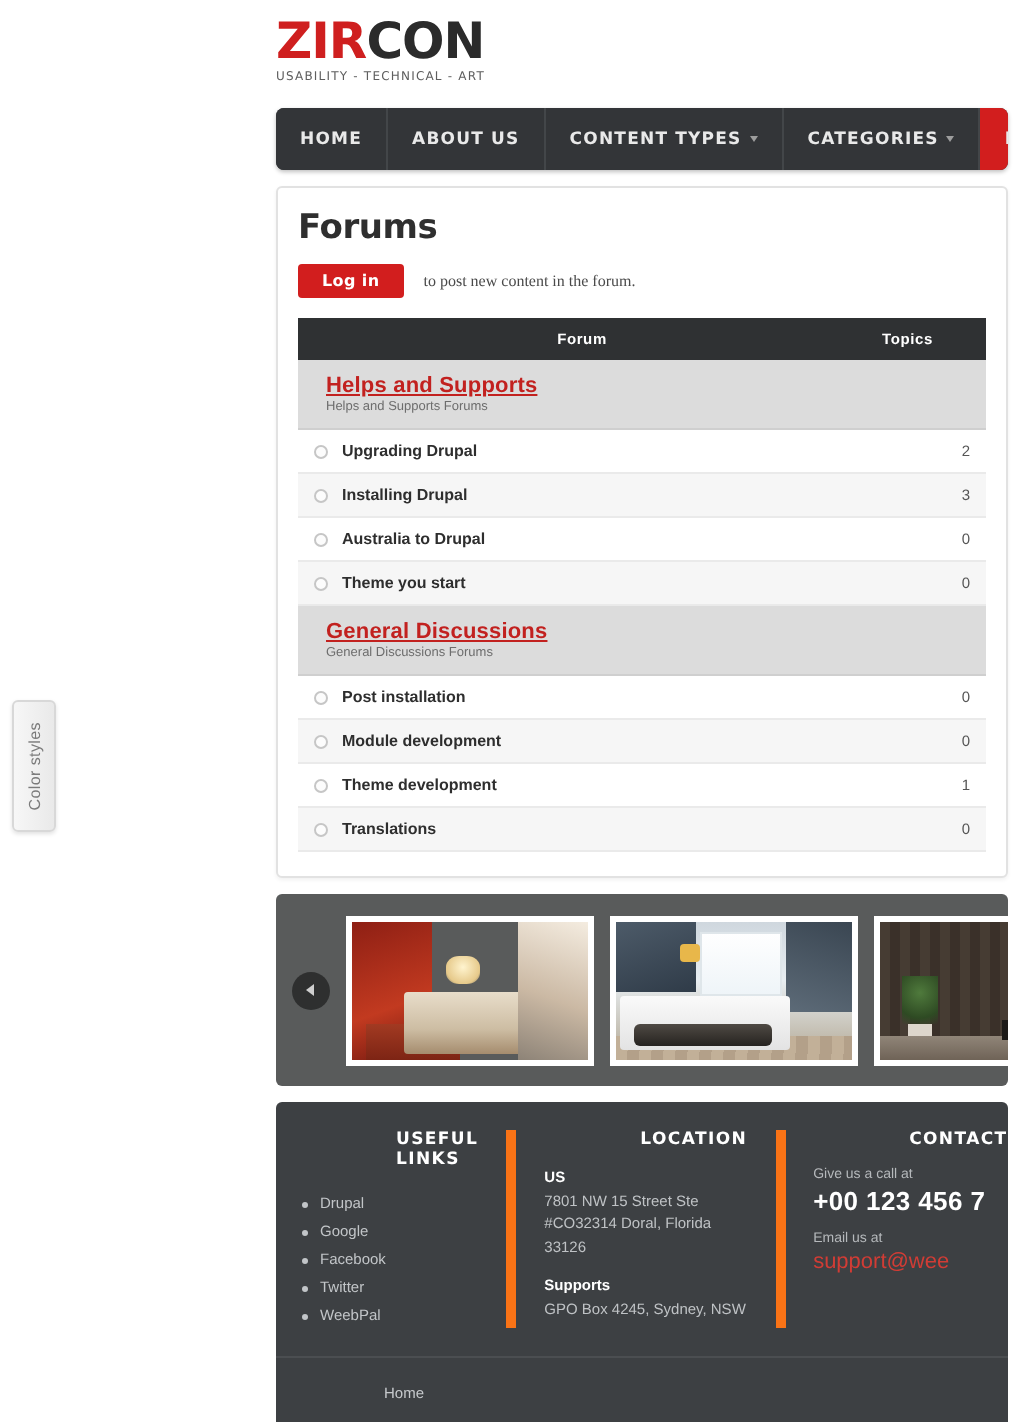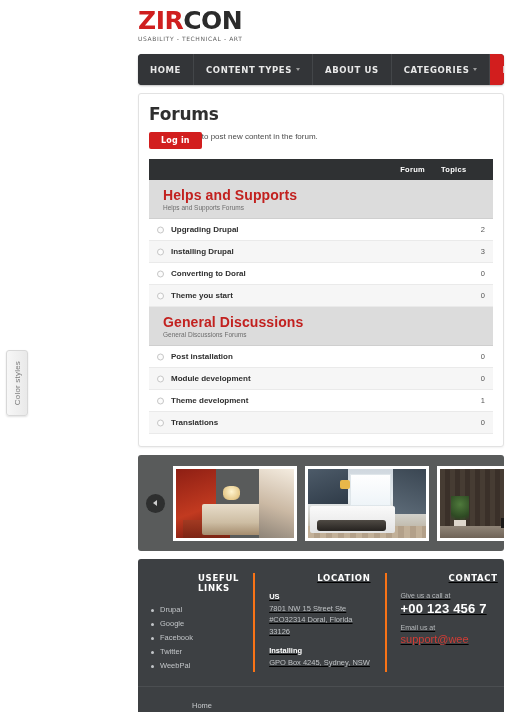--- a/index.html
+++ b/index.html
@@ -107,60 +107,61 @@
     box-shadow: 0 1px 2px rgba(0,0,0,.06);
   }
   .page-title {
     font-family: "DejaVu Sans", sans-serif;
     font-size: 17px;
     font-weight: bold;
     color: #2f2f2f;
     letter-spacing: -0.2px;
     margin-bottom: 8px;
   }
-  .login-row { display: flex; align-items: flex-start; margin-bottom: 10px; }
+  .login-row { display: flex; align-items: center; gap: 10px; margin-bottom: 10px; }
   .login-btn {
     background: #d21e1e;
     color: #fff;
     font-size: 8px;
     font-weight: bold;
     padding: 4px 12px;
     border: none;
     border-radius: 2px;
     letter-spacing: .2px;
     font-family: "DejaVu Sans", sans-serif;
     cursor: pointer;
   }
-  .login-note { font-size: 8px; color: #4a4a4a; }
+  .login-note { font-size: 8px; color: #4a4a4a; font-family: Liberation Serif, serif; }
 
   
   .forum-table { width: 100%; border-collapse: collapse; }
   .forum-head {
     background: #2f3133;
     color: #ffffff;
   }
   .forum-head th {
     font-size: 7.5px;
     font-weight: bold;
     padding: 6px 8px;
-    text-align: right;
+    text-align: center;
     letter-spacing: .3px;
   }
   .forum-head th.col-topics { text-align: left; width: 60px; }
 
   .section-row td {
     background: #dcdcdc;
     padding: 7px 8px 7px 14px;
     border-bottom: 1px solid #cfcfcf;
   }
   .section-title {
     color: #c2211f;
-    font-size: 14px;
+    font-size: 11px;
     font-weight: bold;
     letter-spacing: .1px;
+    text-decoration: underline;
   }
   .section-sub { font-size: 6.5px; color: #6d6d6d; margin-top: 1px; }
 
   .forum-row td {
     padding: 6px 8px;
     border-bottom: 1px solid #eaeaea;
     font-size: 8px;
     color: #333;
     background: #ffffff;
   }
@@ -306,21 +307,21 @@
   .footer {
     margin: 8px 8px 0 8px;
     background: #3d4043;
     border-radius: 3px 3px 0 0;
     display: flex;
     padding: 14px 12px 14px 12px;
     gap: 0;
   }
   .fcol { padding: 0 14px; }
   .fcol:first-child { padding-left: 0; }
-  .fcol + .fcol { border-left: 2px solid #f97316; text-decoration: underline; }
+  .fcol + .fcol { border-left: 5px solid #f97316; }
   .fcol.links { width: 118px; }
   .fcol.location { width: 142px; }
   .fcol.contact { flex: 1; }
   .fhead {
     color: #ffffff;
     font-size: 8.5px;
     font-weight: bold;
     letter-spacing: .7px;
     margin-bottom: 9px;
     font-family: "DejaVu Sans", sans-serif;
@@ -372,25 +373,25 @@
         <span class="logo-zir">ZIR</span><span class="logo-con">CON</span>
       </div>
       <div class="logo-tag">USABILITY - TECHNICAL - ART</div>
     </div>
 
     <nav class="nav">
       <div class="nav-item">
         <span>HOME</span>
       </div>
       <div class="nav-item">
+        <span>ABOUT US</span>
+      </div>
+      <div class="nav-item">
         <span>CONTENT TYPES</span>
         <span class="caret"></span>
-      </div>
-      <div class="nav-item">
-        <span>ABOUT US</span>
       </div>
       <div class="nav-item">
         <span>CATEGORIES</span>
         <span class="caret"></span>
       </div>
       <div class="nav-item active">
         <span>FORUMS</span>
       </div>
 
     </nav>
@@ -428,21 +429,21 @@
           <tr class="forum-row alt">
             <td class="cell-name">
               <span class="fi"></span>
               <span class="forum-name">Installing Drupal</span>
             </td>
             <td class="cell-count">3</td>
           </tr>
           <tr class="forum-row">
             <td class="cell-name">
               <span class="fi"></span>
-              <span class="forum-name">Converting to Doral</span>
+              <span class="forum-name">Australia to Drupal</span>
             </td>
             <td class="cell-count">0</td>
           </tr>
           <tr class="forum-row alt">
             <td class="cell-name">
               <span class="fi"></span>
               <span class="forum-name">Theme you start</span>
             </td>
             <td class="cell-count">0</td>
           </tr>
@@ -531,21 +532,21 @@
         </ul>
       </div>
 
       <div class="fcol location">
         <div class="fhead">LOCATION</div>
         <div class="loc-block">
           <div class="loc-name">US</div>
           <div class="loc-addr">7801 NW 15 Street Ste #CO32314 Doral, Florida 33126</div>
         </div>
         <div class="loc-block">
-          <div class="loc-name">Installing</div>
+          <div class="loc-name">Supports</div>
           <div class="loc-addr">GPO Box 4245, Sydney, NSW</div>
         </div>
       </div>
 
       <div class="fcol contact">
         <div class="fhead">CONTACT</div>
         <div class="c-label">Give us a call at</div>
         <div class="c-phone">+00 123 456 7</div>
         <div class="c-gap"></div>
         <div class="c-label">Email us at</div>

